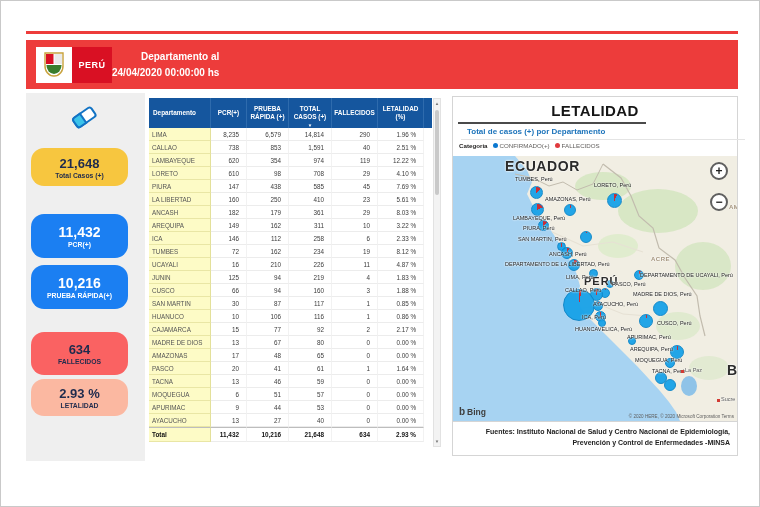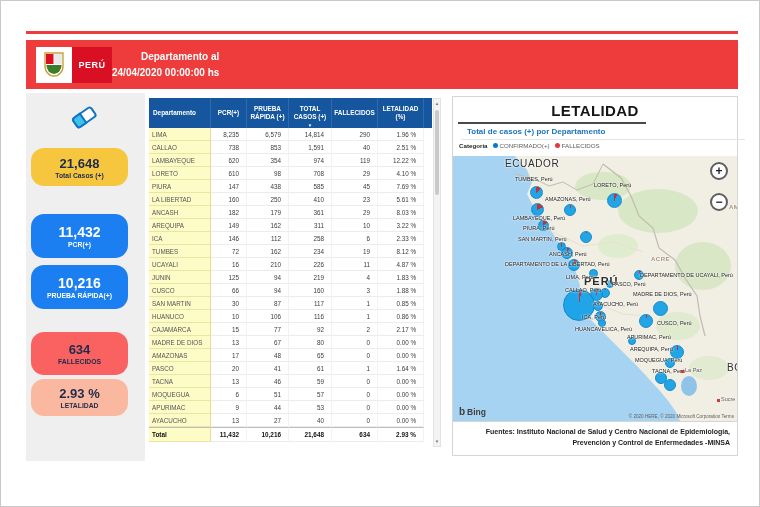--- a/index.html
+++ b/index.html
@@ -54,21 +54,21 @@
   .np-underline { position:absolute; top:25px; left:5px; width:188px; height:2px; background:#4A4A4A; }
   .np-sub { position:absolute; top:30px; left:0; width:100%; padding-left:6px; padding-bottom:3px; color:#1D74BB; font-weight:700; font-size:8px; border-bottom:1px solid #E4E4E4;margin-left:8px; }
   .np-legend { position:absolute; top:45px; left:6px; display:flex; align-items:center; gap:5px; font-size:6.2px; color:#605E5C; }
   .np-legend .cat { font-weight:700; color:#252423; }
   .dot { width:5px; height:5px; border-radius:50%; display:inline-block; margin-right:2px; vertical-align:middle; }
   .legend-item { display:flex; align-items:center; }
 
   .map-area { position:absolute; left:0; top:59px; width:284px; height:265px; background:#A7D3F2; overflow:hidden; }
   .bubble { position:absolute; border-radius:50%; border:1px solid #0C84C6; opacity:.95; cursor:pointer; }
   .mlabel { position:absolute; white-space:nowrap; font-size:5.5px; color:#1c1c1c; text-shadow:0 0 2px #fff,0 0 2px #fff; }
-  .mlabel.region-big { font-weight:400; font-size:10px; color:#2b2b2b; letter-spacing:.6px;text-align:center; }
+  .mlabel.region-big { font-weight:700; font-size:14px; color:#2b2b2b; letter-spacing:.6px;text-align:center; }
   .mlabel.country { font-weight:800; font-size:11px; color:#2b2b2b; letter-spacing:1px; }
   .mlabel.region-muted { font-size:6px; color:#A3937C; font-weight:700; letter-spacing:.5px; }
   .mlabel.city { color:#5a5a5a; }
   .city-marker { position:absolute; width:3px; height:3px; background:#D23B34; }
   .zoom-btn { position:absolute; right:9px; width:18px; height:18px; border-radius:50%; background:#fff; border:2px solid #5f5f5f; color:#222; font-size:12px; font-weight:700; line-height:14px; text-align:center; cursor:pointer; }
   .zoom-in { top:6px; }
   .zoom-out { top:37px; }
   .bing { position:absolute; left:6px; bottom:4px; font-size:8.5px; font-weight:700; color:#3f3f3f; display:flex; align-items:center; gap:2px; }
   .bing .bmark { font-size:10px; }
   .attribution { position:absolute; right:3px; bottom:2px; font-size:4.6px; color:#5f5f5f; }

